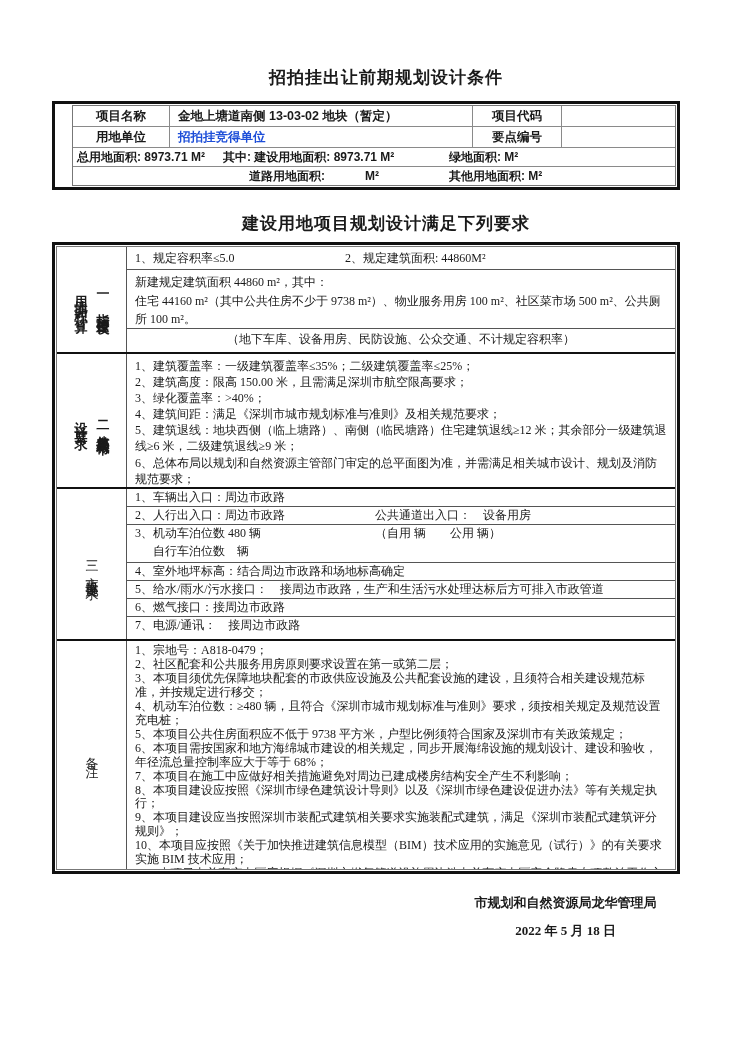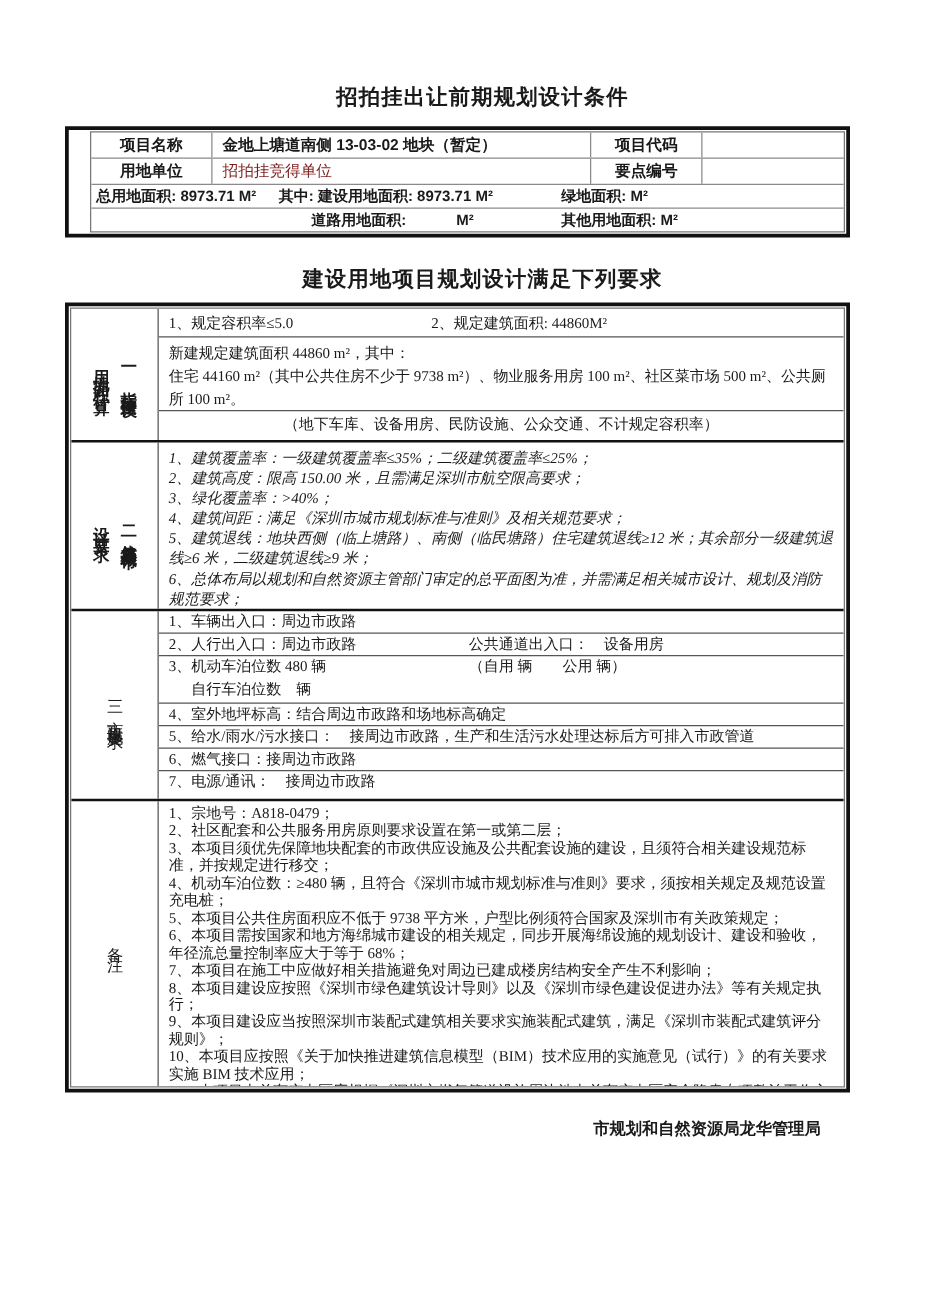--- a/index.html
+++ b/index.html
@@ -21,42 +21,42 @@
   
   .t1 { top:101px; }
   .t1-row { display:grid; grid-template-columns:97px 303px 89px 1fr; height:20px; border-bottom:1px solid #8a8a8a; font-size:12.5px; }
   .t1-row .cell { display:flex; align-items:center; height:100%; box-sizing:border-box; }
   .t1-row .lab { justify-content:center; border-right:1px solid #8a8a8a; }
   .t1-row .val { padding-left:8px; border-right:1px solid #8a8a8a; }
   .t1-row .val.last { border-right:none; }
   .t1-area { position:relative; height:18px; font-size:12px; }
   .t1-area.first { border-bottom:1px solid #8a8a8a; }
   .t1-area span { position:absolute; top:0; line-height:18px; white-space:nowrap; }
-  .ph { color:#7f1d1d; font-weight:normal;text-align:right; }
+  .ph { color:#1d4ed8; font-weight:bold;text-align:right; }
 
   
   .t2 { top:242px; }
   .sec { display:flex; align-items:stretch; border-bottom:2.5px solid #111; box-sizing:border-box; }
   .sec.last { border-bottom:none; }
   .sec-label { width:70px; min-width:70px; box-sizing:border-box; border-right:1px solid #555;
                display:flex; align-items:center; justify-content:center; gap:4px; font-size:13px; }
   .vtext { writing-mode:vertical-rl; text-orientation:upright; white-space:nowrap; }
   .sec-body { flex:1 1 auto; font-size:12px; overflow:hidden; }
 
   .s1 { height:107px; } .s1 .sec-label { font-weight:bold; }
   .s1 .ls1 { letter-spacing:5px; } .s1 .ls2 { letter-spacing:2px; }
   .s1r1 { position:relative; height:22px; line-height:22px; border-bottom:1px solid #555; }
   .s1r1 .i1 { position:absolute; left:8px; white-space:nowrap; }
   .s1r1 .i2 { position:absolute; left:218px; white-space:nowrap; }
   .s1r2 { height:59px; box-sizing:border-box; padding:3px 8px 0; line-height:18.5px; border-bottom:1px solid #555; white-space:pre-line; }
   .s1r3 { height:21px; line-height:21px; text-align:center; }
 
   .s2 { height:135px; } .s2 .sec-label { font-weight:bold; }
   .s2 .ls1 { letter-spacing:5px; } .s2 .ls2 { letter-spacing:1px; }
-  .s2 .sec-body { padding:4px 8px 0; line-height:16.1px; box-sizing:border-box;font-style:italic; }
+  .s2 .sec-body { padding:4px 8px 0; line-height:16.1px; box-sizing:border-box; }
 
   .s3 { height:152px; }
   .s3 .ls1 { letter-spacing:2px; }
   .s3row { position:relative; border-bottom:1px solid #555; box-sizing:border-box; height:18px; line-height:17.5px; }
   .s3row.dbl { height:38px; }
   .s3row.end { border-bottom:none; }
   .s3row .l { position:absolute; left:8px; top:0; white-space:nowrap; }
   .s3row .r { position:absolute; left:248px; top:0; white-space:nowrap; }
   .s3row .l2 { position:absolute; left:26px; top:18px; white-space:nowrap; }
 
@@ -188,15 +188,16 @@
           <div>11、本项目电单车充电区应根据《深圳市燃气管道设施周边涉电单车充电区安全隐患专项整治工作方案》要求合理规划布局电单车充电区和燃气管道设施；</div>
 
         </div>
       </div>
 
     </div>
   </div>
 
   <div class="footer">
     <div>市规划和自然资源局龙华管理局</div>
+    <div>2022 年 5 月 18 日</div>
   </div>
 
 </div>
 
 </body></html>

